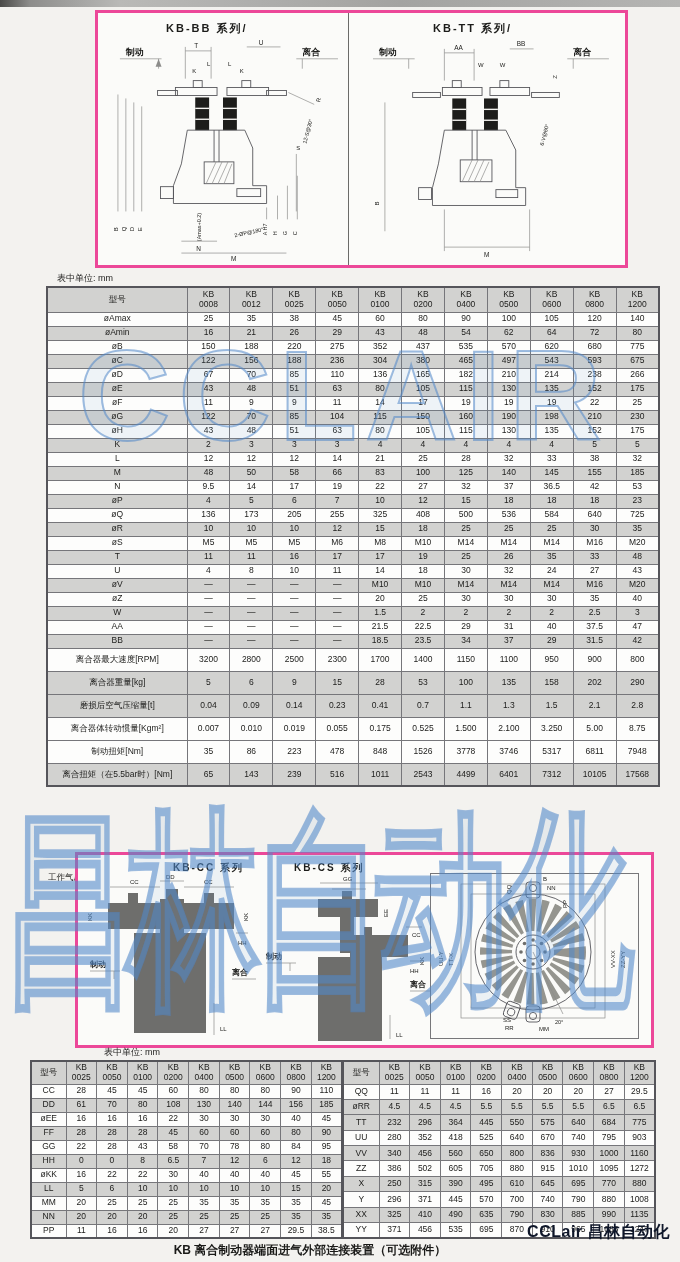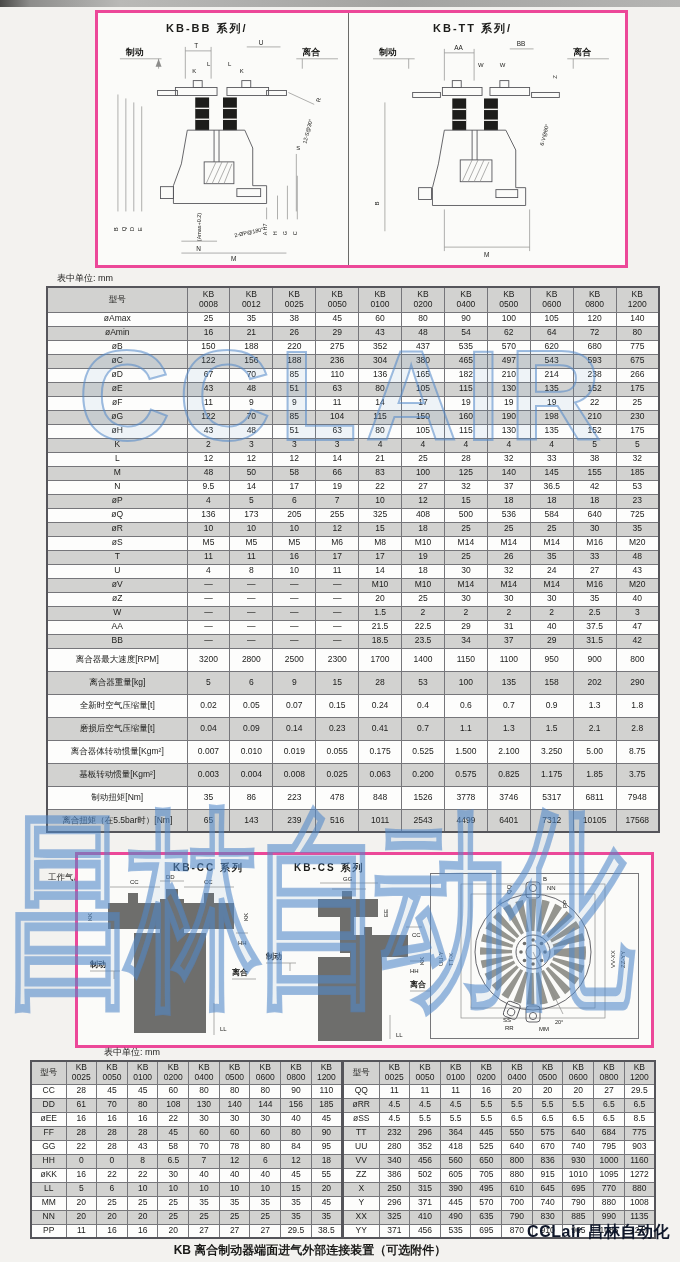--- a/index.html
+++ b/index.html
@@ -587,34 +587,20 @@
         <td>9</td>
         <td>15</td>
         <td>28</td>
         <td>53</td>
         <td>100</td>
         <td>135</td>
         <td>158</td>
         <td>202</td>
         <td>290</td>
       </tr>
-      <tr class="r-odd tall">
-        <td class="lbl">全新时空气压缩量[t]</td>
-        <td>0.02</td>
-        <td>0.05</td>
-        <td>0.07</td>
-        <td>0.15</td>
-        <td>0.24</td>
-        <td>0.4</td>
-        <td>0.6</td>
-        <td>0.7</td>
-        <td>0.9</td>
-        <td>1.3</td>
-        <td>1.8</td>
-      </tr>
       <tr class="r-even tall">
         <td class="lbl">磨损后空气压缩量[t]</td>
         <td>0.04</td>
         <td>0.09</td>
         <td>0.14</td>
         <td>0.23</td>
         <td>0.41</td>
         <td>0.7</td>
         <td>1.1</td>
         <td>1.3</td>
@@ -628,34 +614,20 @@
         <td>0.010</td>
         <td>0.019</td>
         <td>0.055</td>
         <td>0.175</td>
         <td>0.525</td>
         <td>1.500</td>
         <td>2.100</td>
         <td>3.250</td>
         <td>5.00</td>
         <td>8.75</td>
-      </tr>
-      <tr class="r-even tall">
-        <td class="lbl">基板转动惯量[Kgm²]</td>
-        <td>0.003</td>
-        <td>0.004</td>
-        <td>0.008</td>
-        <td>0.025</td>
-        <td>0.063</td>
-        <td>0.200</td>
-        <td>0.575</td>
-        <td>0.825</td>
-        <td>1.175</td>
-        <td>1.85</td>
-        <td>3.75</td>
       </tr>
       <tr class="r-odd tall">
         <td class="lbl">制动扭矩[Nm]</td>
         <td>35</td>
         <td>86</td>
         <td>223</td>
         <td>478</td>
         <td>848</td>
         <td>1526</td>
         <td>3778</td>
@@ -1008,32 +980,20 @@
           <td>4.5</td>
           <td>4.5</td>
           <td>4.5</td>
           <td>5.5</td>
           <td>5.5</td>
           <td>5.5</td>
           <td>5.5</td>
           <td>6.5</td>
           <td>6.5</td>
         </tr>
-        <tr class="r-odd">
-          <td class="lbl">øSS</td>
-          <td>4.5</td>
-          <td>5.5</td>
-          <td>5.5</td>
-          <td>5.5</td>
-          <td>6.5</td>
-          <td>6.5</td>
-          <td>6.5</td>
-          <td>6.5</td>
-          <td>8.5</td>
-        </tr>
         <tr class="r-even">
           <td class="lbl">TT</td>
           <td>232</td>
           <td>296</td>
           <td>364</td>
           <td>445</td>
           <td>550</td>
           <td>575</td>
           <td>640</td>
           <td>684</td>

